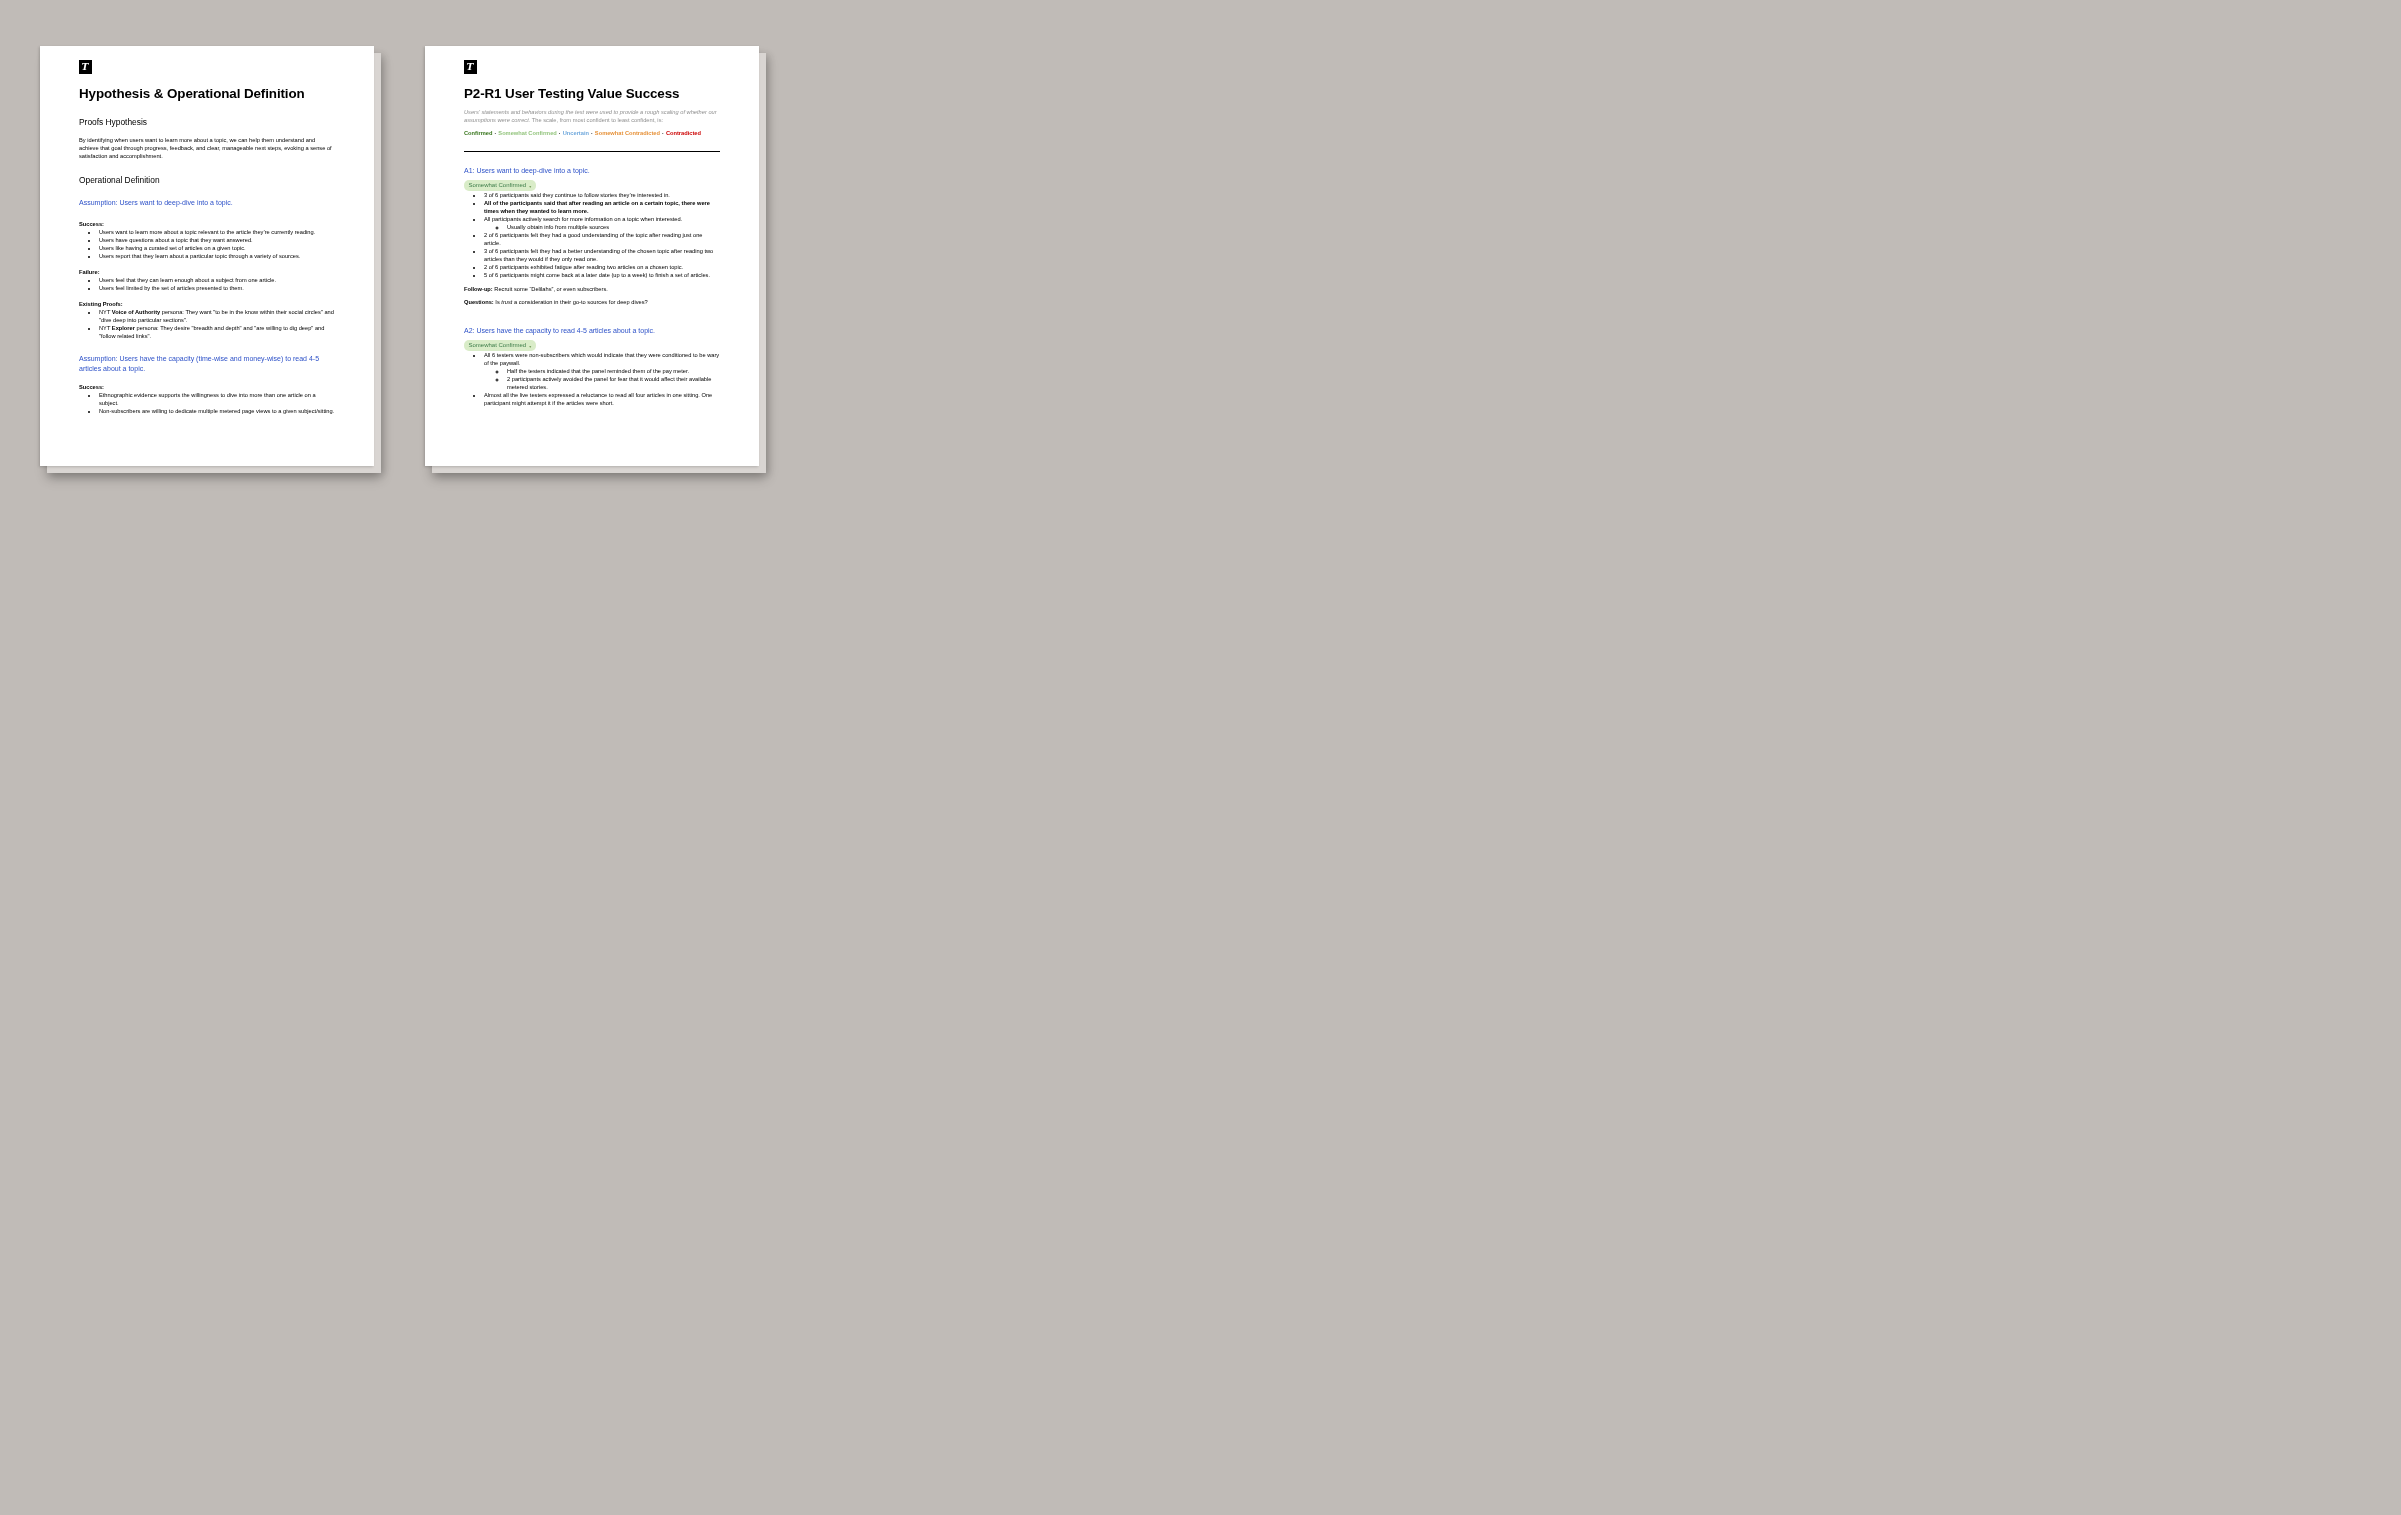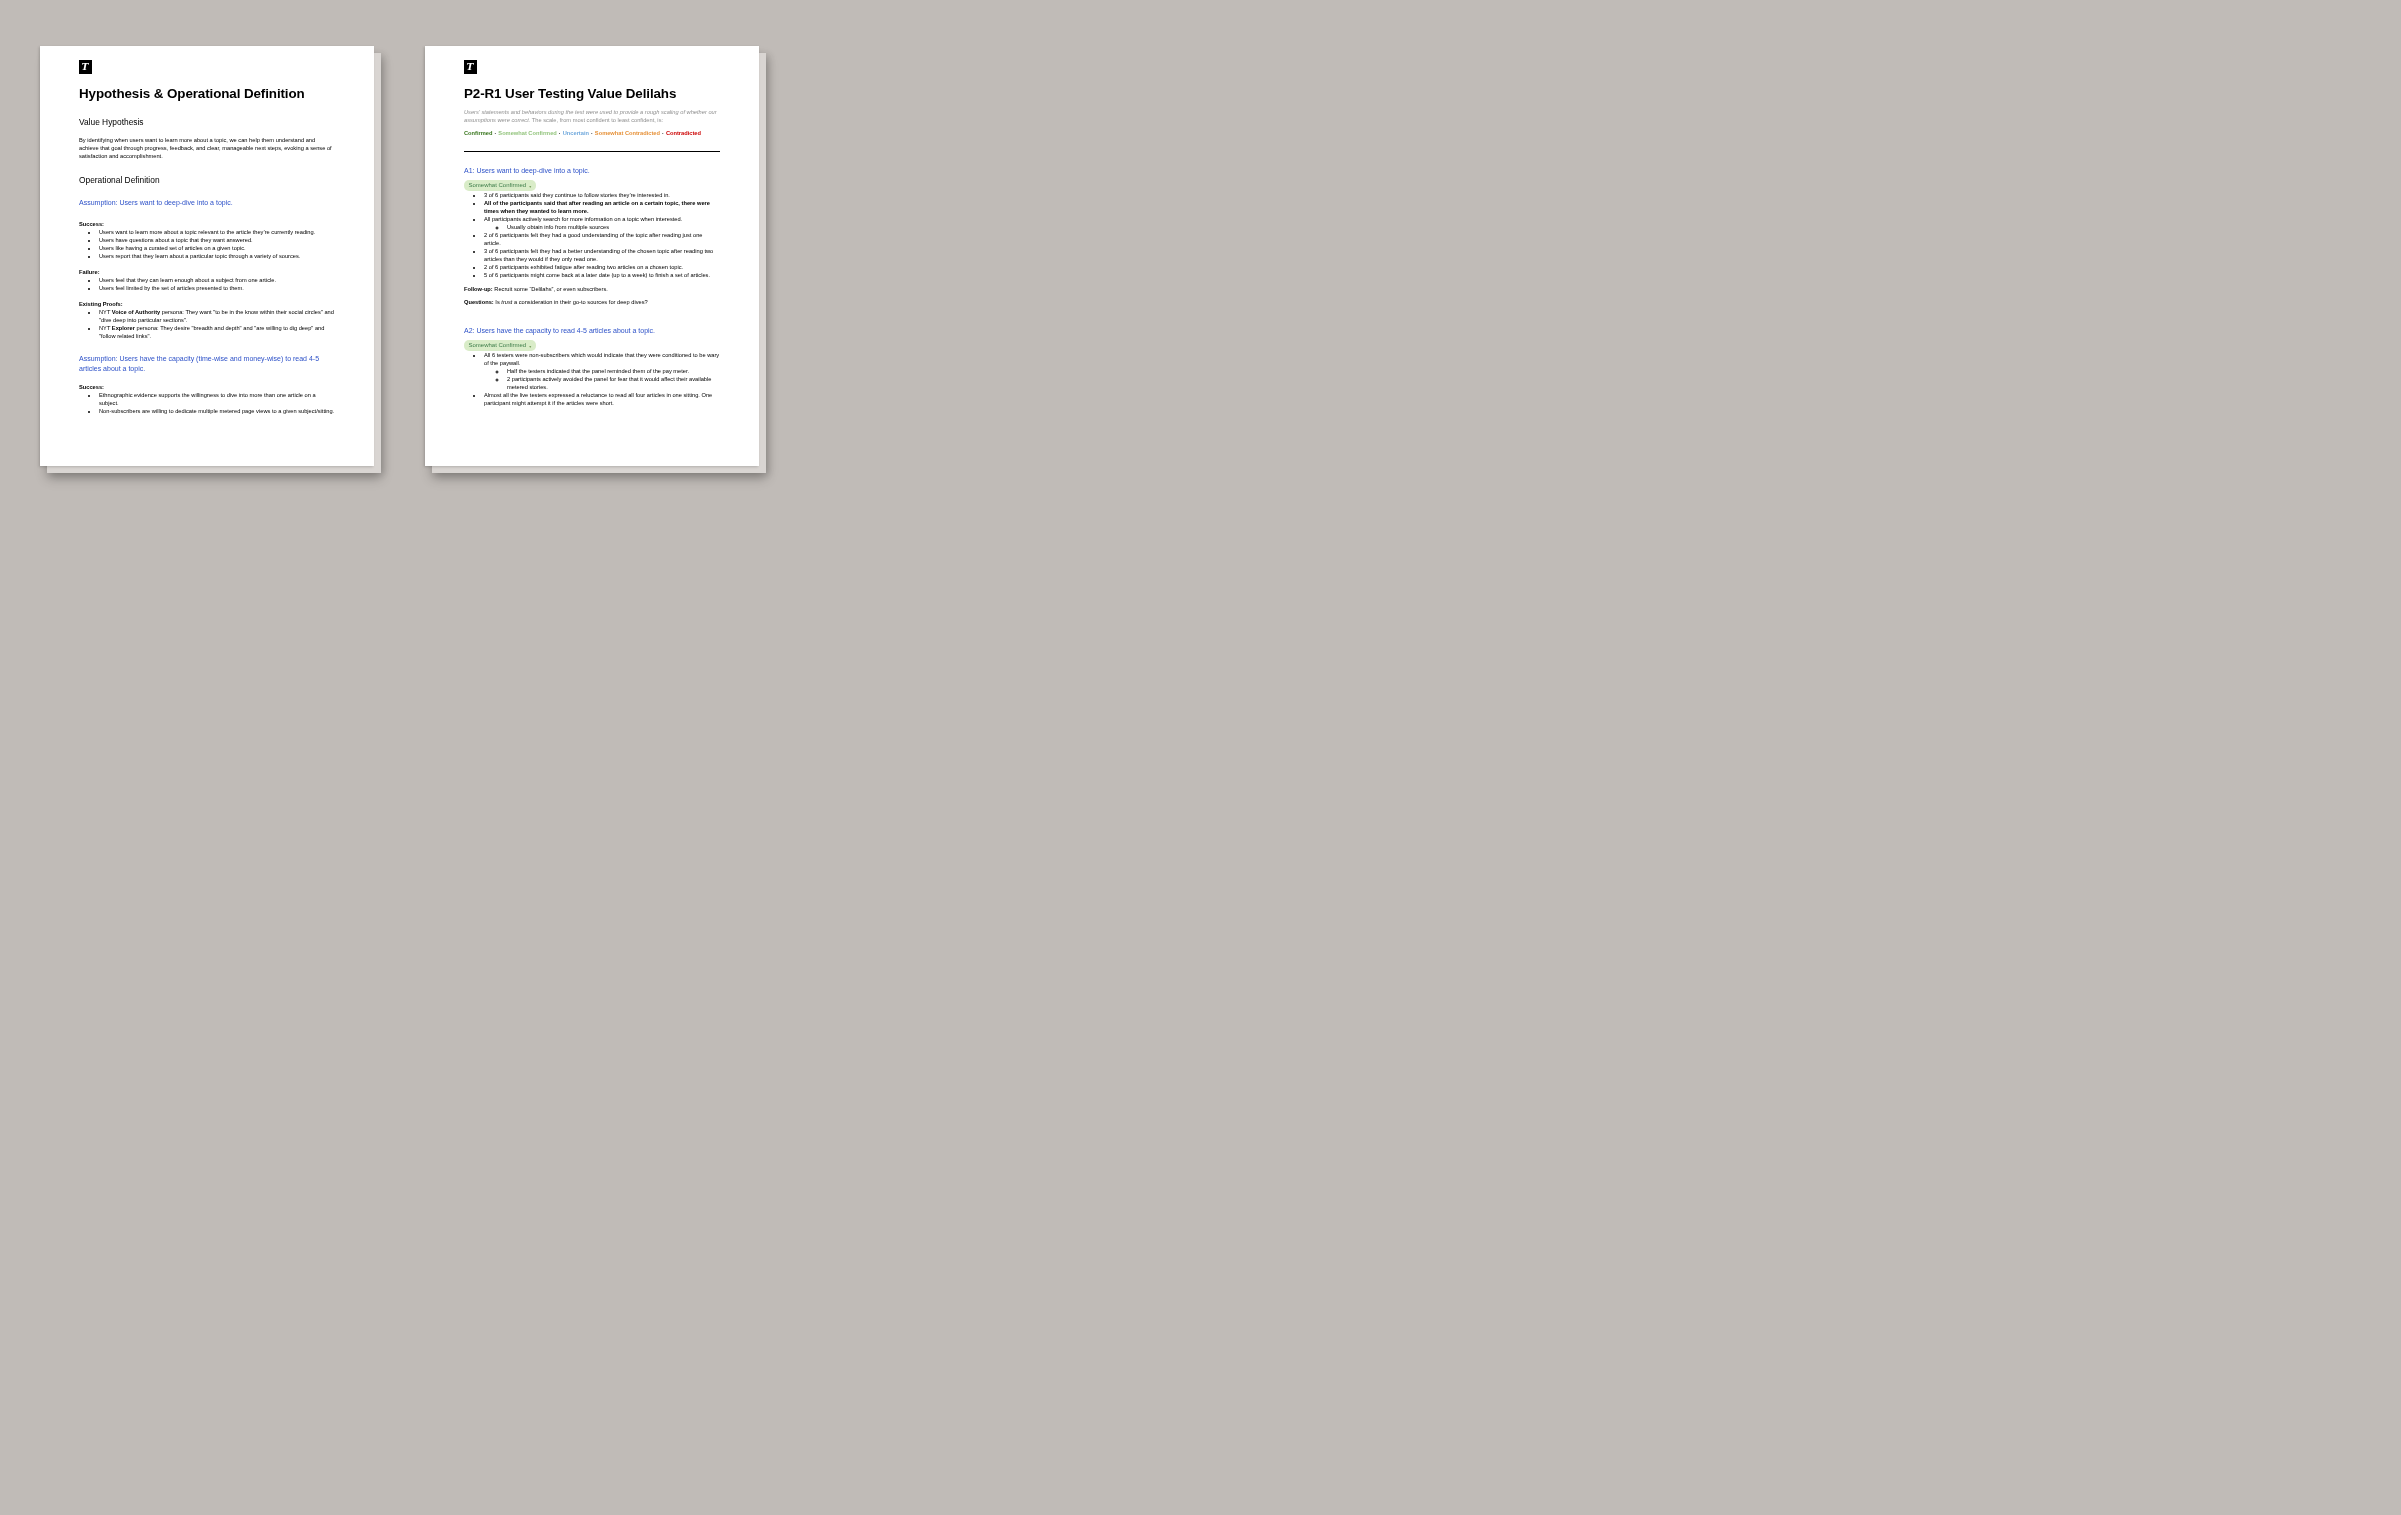--- a/index.html
+++ b/index.html
@@ -83,21 +83,21 @@
 <body>
 
 <div class="stack stack-left">
   <div class="sheet-behind"></div>
   <div class="page">
     <div class="nyt-logo">
       <span>T</span>
     </div>
     <h1 class="doc-title">Hypothesis &amp; Operational Definition</h1>
 
-    <h2 class="h2">Value Hypothesis</h2>
+    <h2 class="h2">Proofs Hypothesis</h2>
     <p class="body-text para">By identifying when users want to learn more about a topic, we can help them understand and achieve that goal through progress, feedback, and clear, manageable next steps, evoking a sense of satisfaction and accomplishment.</p>
 
     <h2 class="h2">Operational Definition</h2>
 
     <h3 class="h3-blue lp-h3-1">Assumption: Users want to deep-dive into a topic.</h3>
 
     <p class="sub-label lp-success1">Success:</p>
     <ul class="blist lp-list1">
       <li>Users want to learn more about a topic relevant to the article they’re currently reading.</li>
       <li>Users have questions about a topic that they want answered.</li>
@@ -126,21 +126,21 @@
     </ul>
   </div>
 </div>
 
 <div class="stack stack-right">
   <div class="sheet-behind"></div>
   <div class="page">
     <div class="nyt-logo">
       <span>T</span>
     </div>
-    <h1 class="doc-title">P2-R1 User Testing Value Delilahs</h1>
+    <h1 class="doc-title">P2-R1 User Testing Value Success</h1>
 
     <p class="intro"><span class="it">Users’ statements and behaviors during the test were used to provide a rough scaling of whether our assumptions were correct.</span><span> The scale, from most confident to least confident, is:</span></p>
 
     <p class="scale-line"><span style="color: rgb(56, 118, 29);">Confirmed</span><span class="dot">·</span><span style="color: rgb(147, 196, 125);">Somewhat Confirmed</span><span class="dot">·</span><span style="color: rgb(111, 168, 220);">Uncertain</span><span class="dot">·</span><span style="color: rgb(230, 145, 56);">Somewhat Contradicted</span><span class="dot">·</span><span style="color: rgb(204, 0, 0);">Contradicted</span></p>
 
     <hr class="rule">
 
     <h3 class="h3-blue rp-h3-a1">A1: Users want to deep-dive into a topic.</h3>
     <div class="badge">
       <span>Somewhat Confirmed</span>

